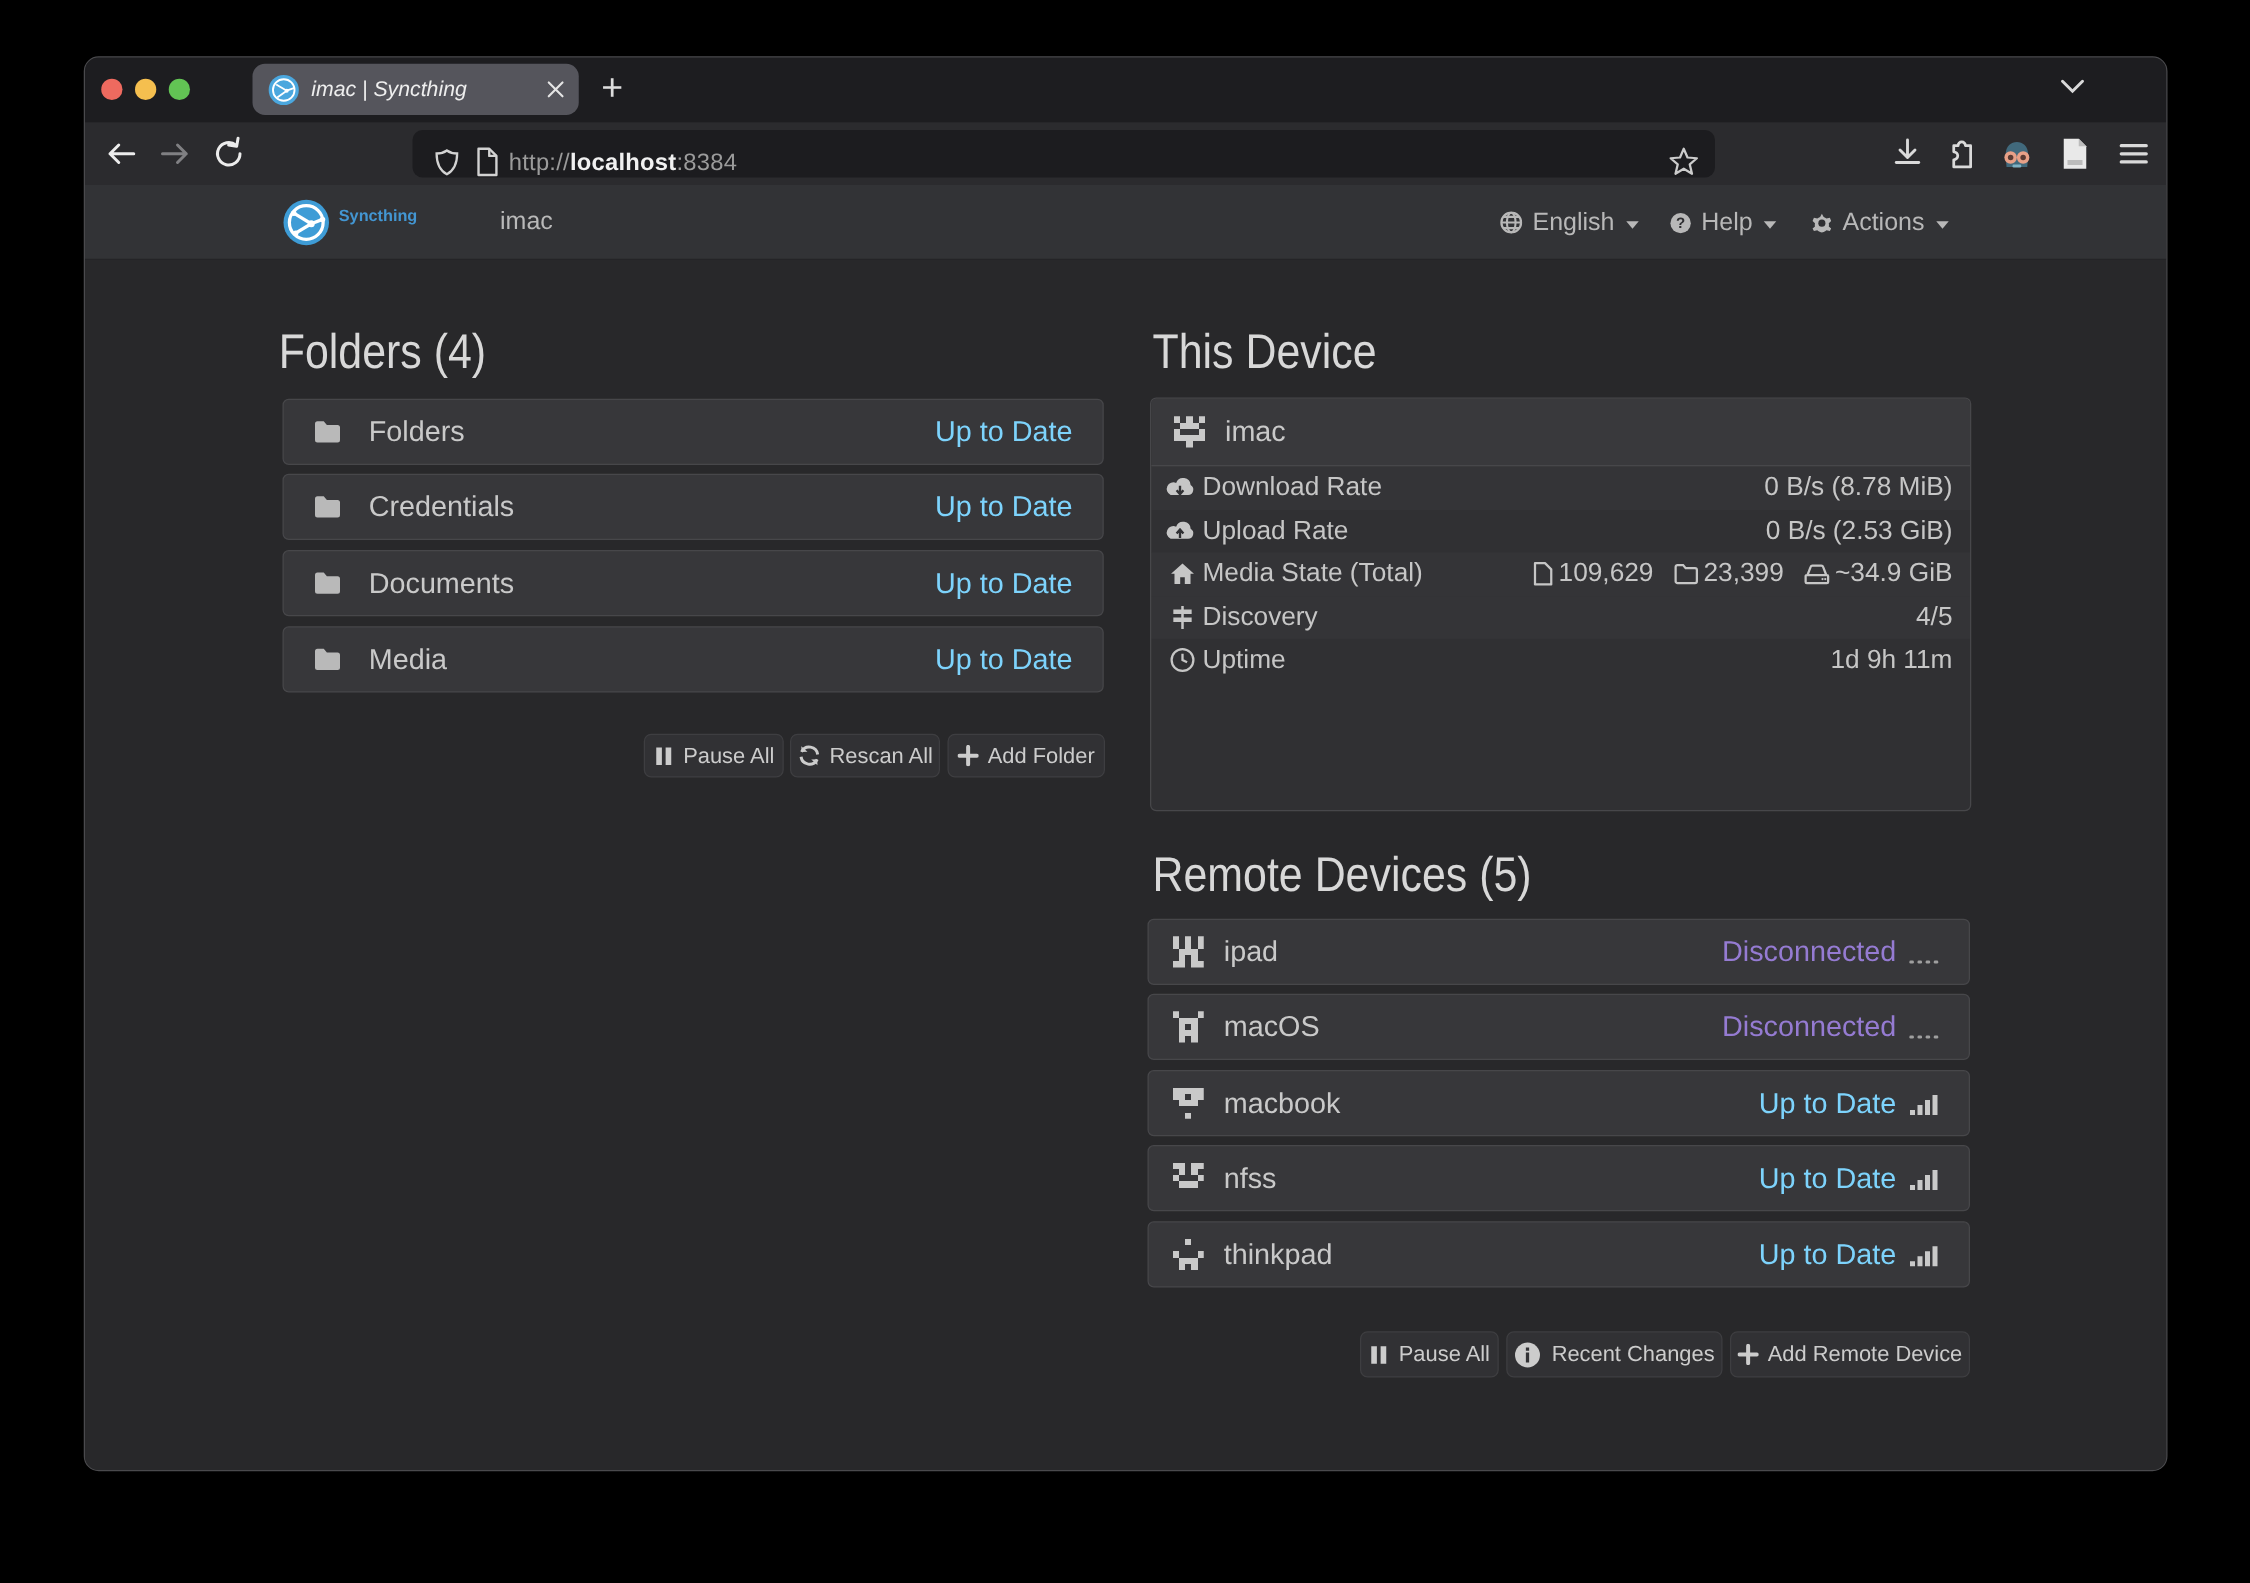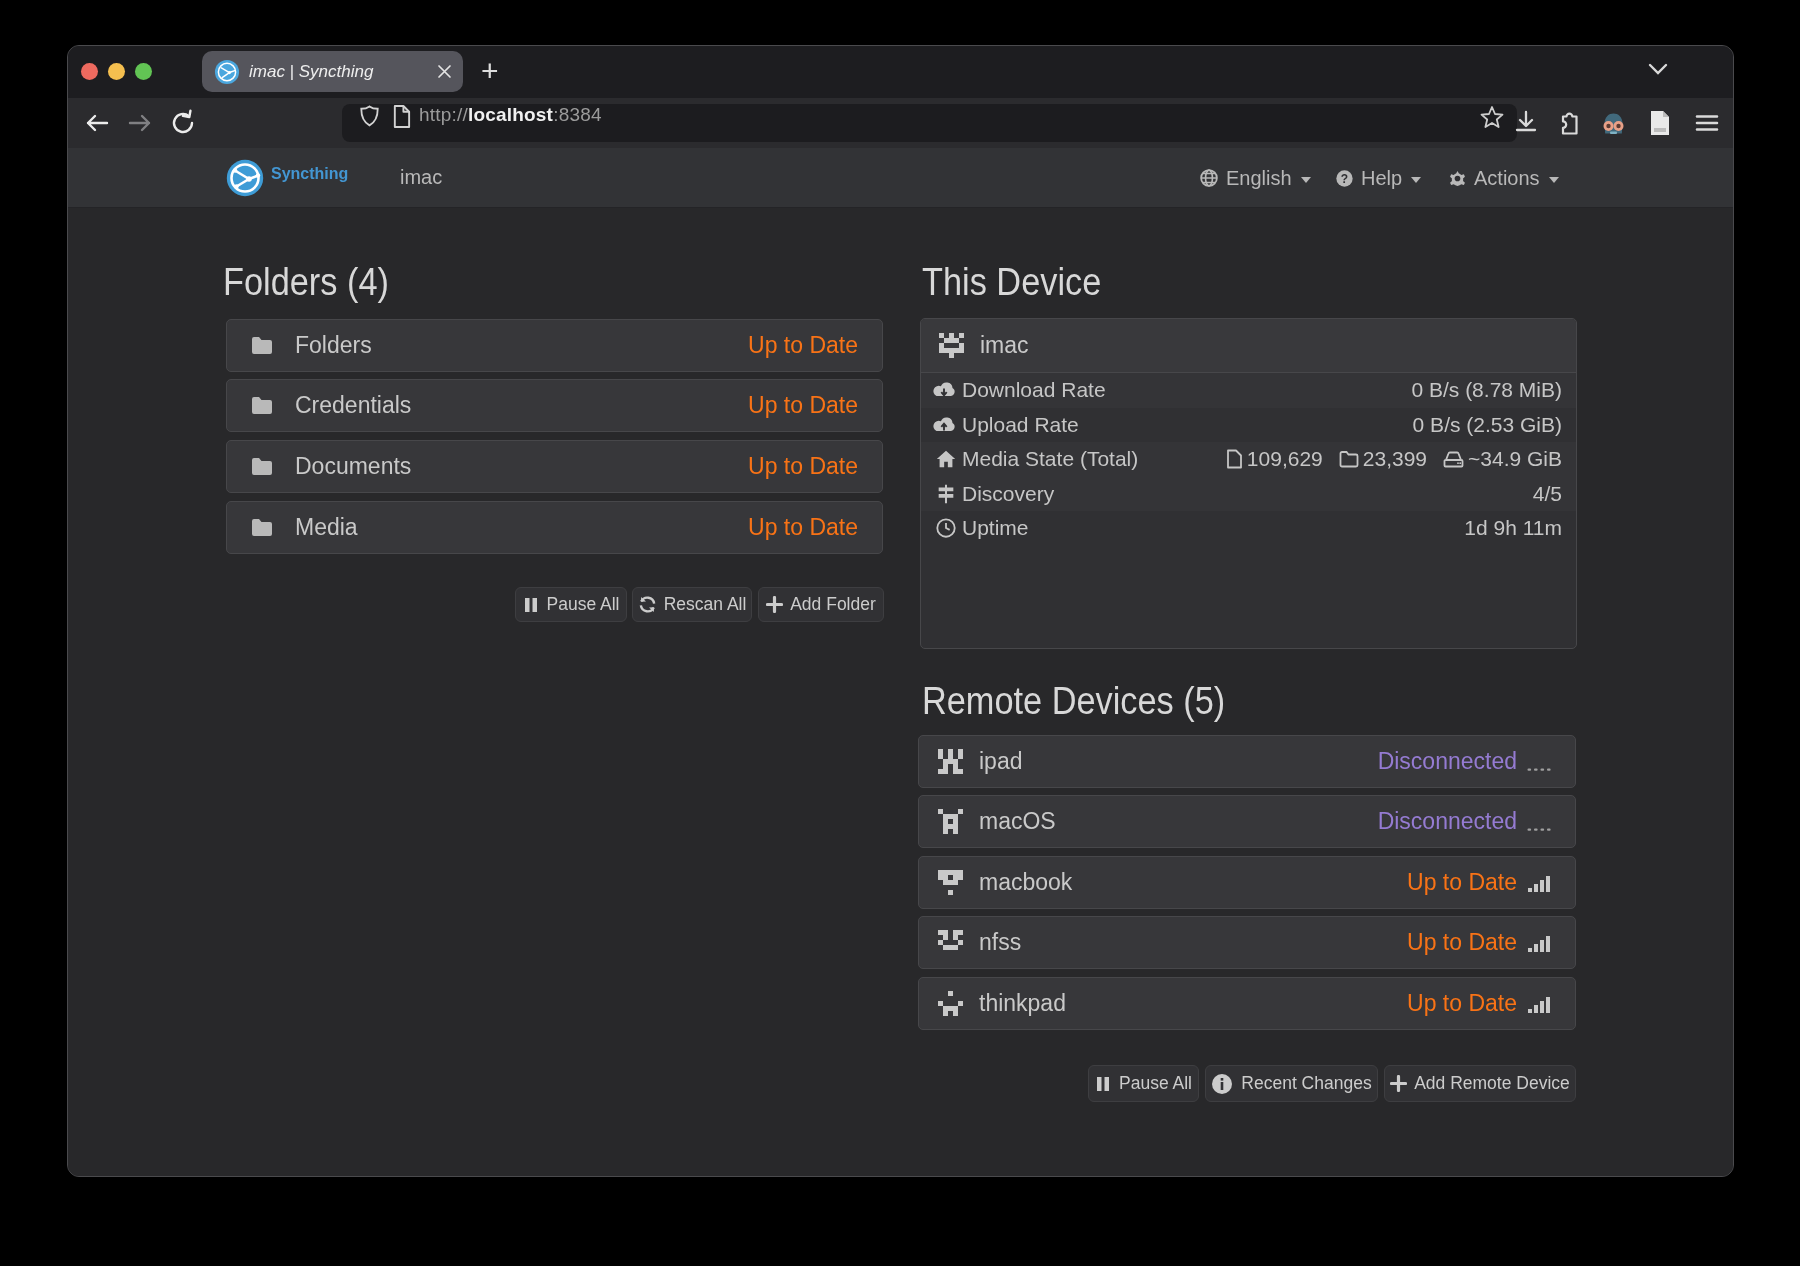--- a/index.html
+++ b/index.html
@@ -11,42 +11,42 @@
   .tabbar { position:absolute; left:0; top:0; width:100%; height:52px; background:#1d1d20; }
   .tl { position:absolute; width:17px; height:17px; border-radius:50%; }
   .tab { position:absolute; left:134px; top:5px; width:261px; height:41px; background:#55555c;
     border-radius:10px; display:flex; align-items:center;font-style:italic; }
   .tabtitle { color:#eee; font-size:17px; margin-left:9px; }
   .tabx { position:absolute; right:11px; }
   .plus { position:absolute; top:8px; color:#ddd; font-size:30px; font-weight:300;}
   .chev { position:absolute; right:62px; top:10px; }
   
   .toolbar { position:absolute; left:0; top:52px; width:100%; height:50px; background:#2b2b2e; }
-  .urlbar { position:absolute; left:274px; top:6px; width:1175px; height:38px; background:#1c1c1f;
-    border-radius:8px; display:flex; align-items:flex-start; }
+  .urlbar { position:absolute; left:262px; top:6px; width:1042px; height:38px; background:#1c1c1f;
+    border-radius:8px; display:flex; align-items:flex-end; }
   .urltext { font-size:19px; color:#9b9b9b; margin-left:7px; letter-spacing:0.2px;}
   .urltext b { color:#f1f1f1; font-weight:bold; }
   
   .page { position:absolute; left:0; top:102px; width:100%; height:1030px; background:#28282a; }
   .navbar { position:absolute; left:0; top:0; width:100%; height:60px; background:#323336;
     border-bottom:1px solid #242427; }
-  .brand { position:absolute; left:203px; top:17px; color:#4396d2; font-size:16px; font-weight:bold; }
+  .brand { position:absolute; left:203px; top:17px; color:#4396d2; font-size:13px; font-weight:bold; }
   .navimac { position:absolute; left:332px; top:18px; color:#b9b9b9; font-size:20px; }
   .navitem { position:absolute; top:0; height:60px; color:#b8b8b8; font-size:20px;
     display:flex; align-items:center; }
   .navitem svg { margin-right:8px; }
   .caret { display:inline-block; width:0; height:0; border-left:5px solid transparent;
     border-right:5px solid transparent; border-top:6px solid #b8b8b8; margin-left:9px; margin-top:3px;}
   h2.sect { position:absolute; color:#d8d8d8; font-size:39px; font-weight:normal;
     transform:scaleX(0.88); transform-origin:left top; white-space:nowrap; }
   .panelrow { position:absolute; width:657px; height:53px; background:#37373a;
     border:1px solid #47474a; border-radius:5px; display:flex; align-items:center; }
   .rowlabel { color:#c9c9c9; font-size:23px; }
   .rowstatus { position:absolute; right:24px; font-size:23px; }
-  .green { color:#f97316; }
+  .green { color:#7dd3fc; }
   .purple { color:#957bd2; }
   .blue { color:#55a5e0; }
   .btn { position:absolute; background:#313134; border:1px solid #3e3e41; border-radius:6px;
     color:#cccccc; font-size:17.5px; display:flex; align-items:center; justify-content:center;
     white-space:nowrap; }
   
   .devpanel { position:absolute; left:852px; top:170px; width:657px; height:331px;
     background:#303033; border:1px solid #47474a; border-radius:5px; overflow:hidden;}
   .fold { margin-left:24px; margin-right:22px; }
   .ident { margin-left:19px; margin-right:16px; }

